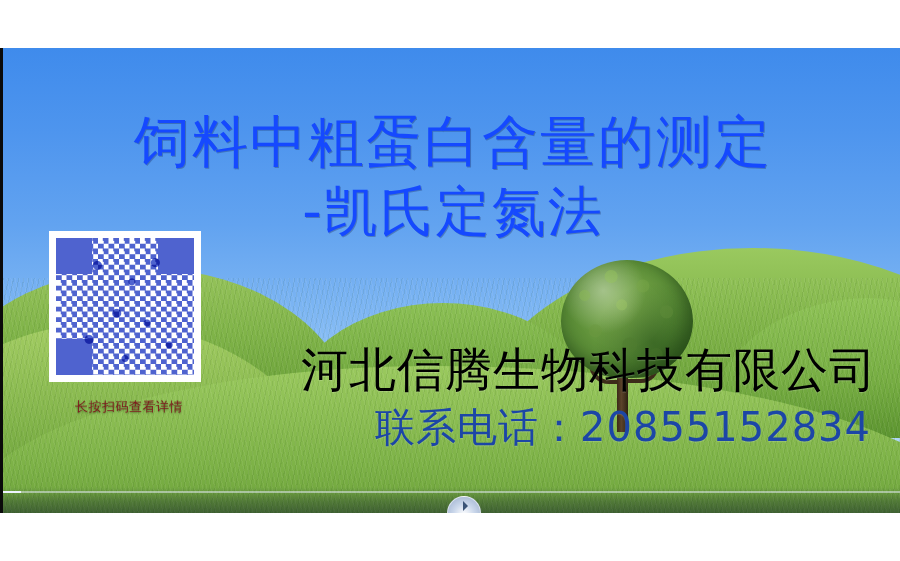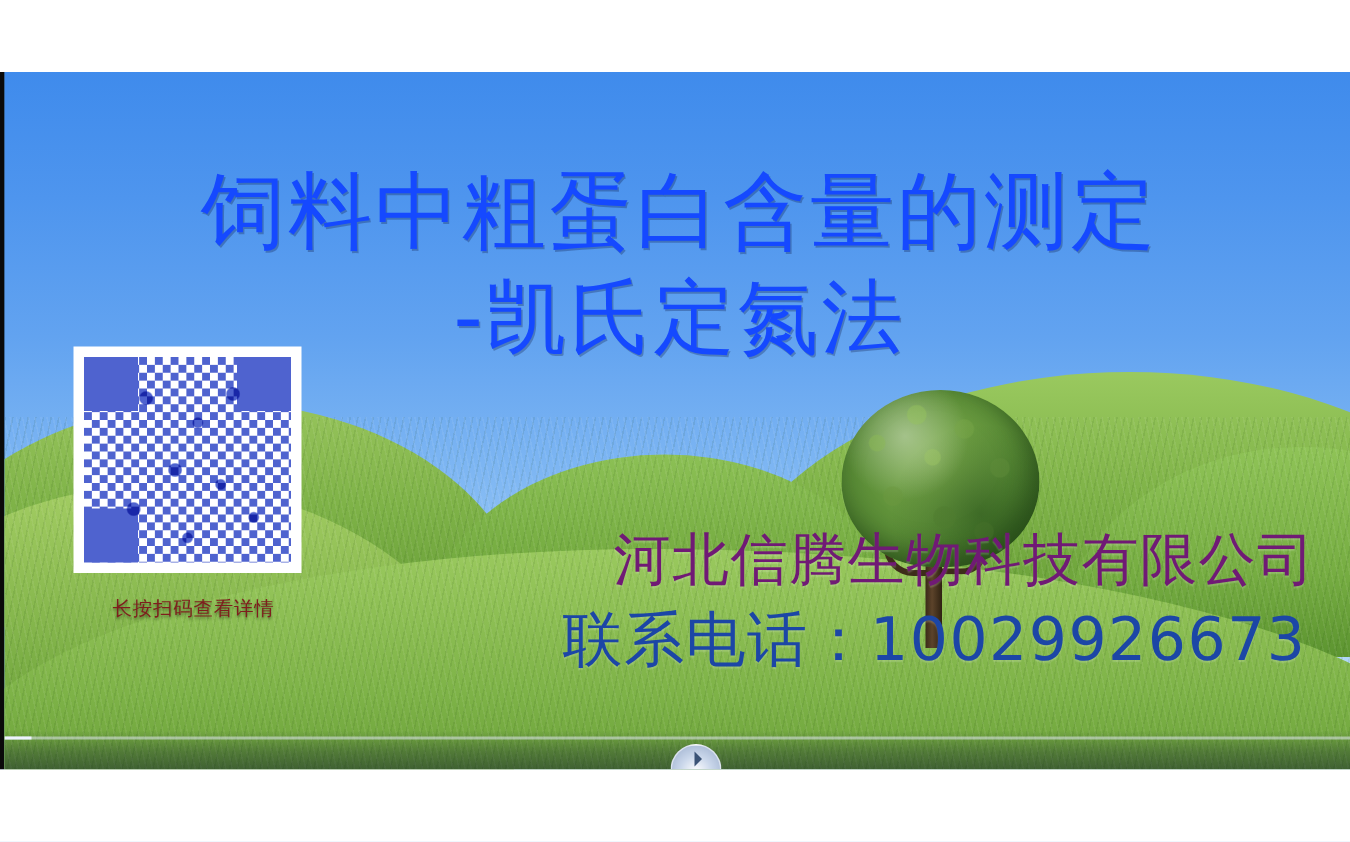--- a/index.html
+++ b/index.html
@@ -181,24 +181,24 @@
   
   .info-block {
     position: absolute; left: 0; top: 300px;
     width: 888px;
     text-align: right;
     padding-right: 14px;
     box-sizing: border-box;
     pointer-events: none;
   }
   .company-name {
-    font-family: Liberation Serif, serif;
-    font-size: 38px;
+    font-family: Liberation Mono, monospace;
+    font-size: 47px;
     line-height: 52px;
-    color: #701a75;
+    color: #000000;
     letter-spacing: 1px;
     white-space: nowrap;
     text-shadow: 0 1px 1px rgba(255,255,255,.18);
   }
   .contact-person {
     font-family: "DejaVu Sans", "Liberation Sans", sans-serif;
     font-size: 38px;
     line-height: 52px;
     color: #1c46a6;
     letter-spacing: 1px;
@@ -341,21 +341,21 @@
     </div>
 
     <div class="qr-card">
       <div class="qr-matrix"></div>
       <div class="qr-noise"></div>
     </div>
     <div class="qr-caption">长按扫码查看详情</div>
 
     <div class="info-block">
       <div class="company-name">河北信腾生物科技有限公司</div>
-      <div class="contact-phone">联系电话：10029926673</div>
+      <div class="contact-phone">联系电话：20855152834</div>
     </div>
 
     <div class="player-scrim"></div>
     <div class="player-progress-track">
       <div class="player-progress-fill" style="width: 2%;"></div>
     </div>
     <div class="player-play-button">
       <div class="player-play-glyph"></div>
     </div>
 

